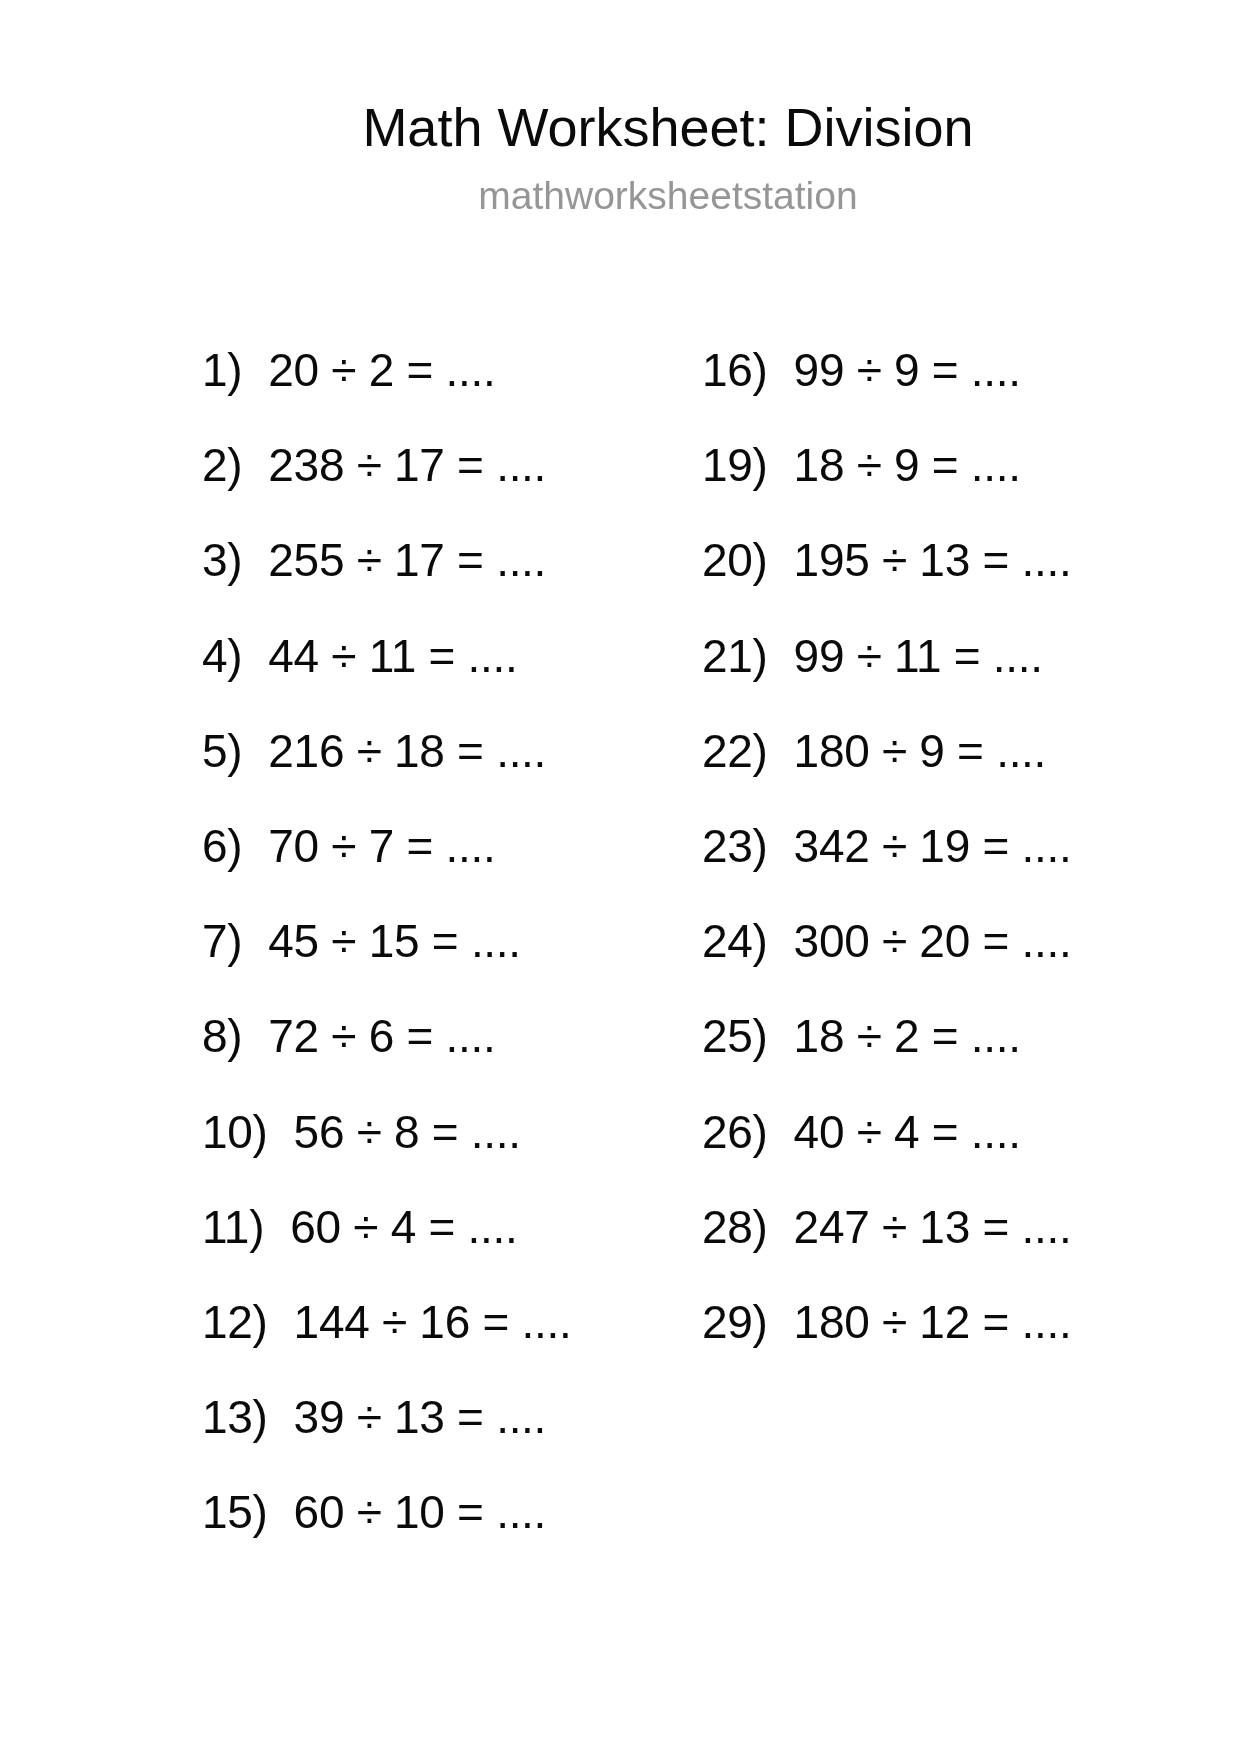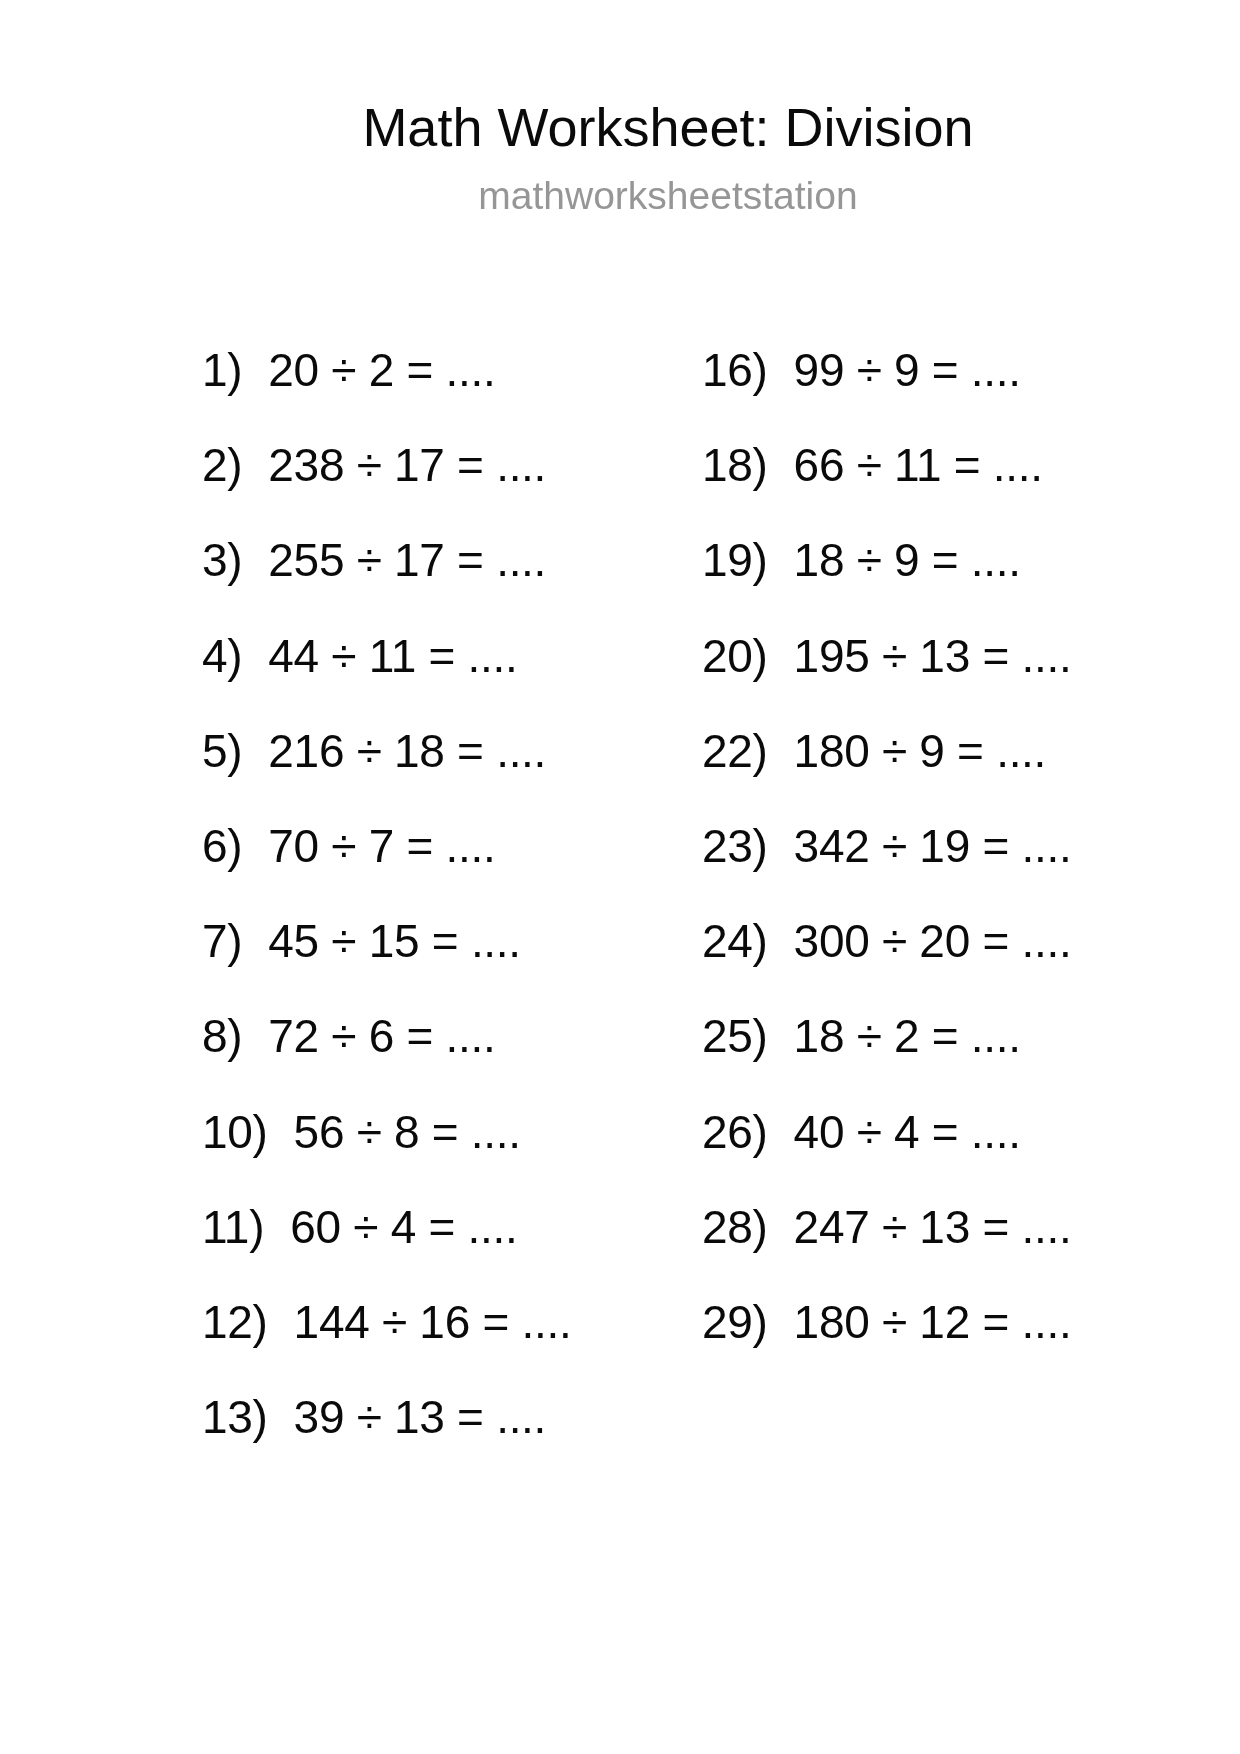--- a/index.html
+++ b/index.html
@@ -89,26 +89,27 @@
         <div class="problem-row"><span class="problem-number">3)</span><span class="problem-expression">255 ÷ 17 = ....</span></div>
         <div class="problem-row"><span class="problem-number">4)</span><span class="problem-expression">44 ÷ 11 = ....</span></div>
         <div class="problem-row"><span class="problem-number">5)</span><span class="problem-expression">216 ÷ 18 = ....</span></div>
         <div class="problem-row"><span class="problem-number">6)</span><span class="problem-expression">70 ÷ 7 = ....</span></div>
         <div class="problem-row"><span class="problem-number">7)</span><span class="problem-expression">45 ÷ 15 = ....</span></div>
         <div class="problem-row"><span class="problem-number">8)</span><span class="problem-expression">72 ÷ 6 = ....</span></div>
         <div class="problem-row"><span class="problem-number">10)</span><span class="problem-expression">56 ÷ 8 = ....</span></div>
         <div class="problem-row"><span class="problem-number">11)</span><span class="problem-expression">60 ÷ 4 = ....</span></div>
         <div class="problem-row"><span class="problem-number">12)</span><span class="problem-expression">144 ÷ 16 = ....</span></div>
         <div class="problem-row"><span class="problem-number">13)</span><span class="problem-expression">39 ÷ 13 = ....</span></div>
+        <div class="problem-row"><span class="problem-number">15)</span><span class="problem-expression">60 ÷ 10 = ....</span></div>
       </section>
     <section class="column column-right" id="col-right">
         <div class="problem-row"><span class="problem-number">16)</span><span class="problem-expression">99 ÷ 9 = ....</span></div>
-        <div class="problem-row"><span class="problem-number">18)</span><span class="problem-expression">66 ÷ 11 = ....</span></div>
         <div class="problem-row"><span class="problem-number">19)</span><span class="problem-expression">18 ÷ 9 = ....</span></div>
         <div class="problem-row"><span class="problem-number">20)</span><span class="problem-expression">195 ÷ 13 = ....</span></div>
+        <div class="problem-row"><span class="problem-number">21)</span><span class="problem-expression">99 ÷ 11 = ....</span></div>
         <div class="problem-row"><span class="problem-number">22)</span><span class="problem-expression">180 ÷ 9 = ....</span></div>
         <div class="problem-row"><span class="problem-number">23)</span><span class="problem-expression">342 ÷ 19 = ....</span></div>
         <div class="problem-row"><span class="problem-number">24)</span><span class="problem-expression">300 ÷ 20 = ....</span></div>
         <div class="problem-row"><span class="problem-number">25)</span><span class="problem-expression">18 ÷ 2 = ....</span></div>
         <div class="problem-row"><span class="problem-number">26)</span><span class="problem-expression">40 ÷ 4 = ....</span></div>
         <div class="problem-row"><span class="problem-number">28)</span><span class="problem-expression">247 ÷ 13 = ....</span></div>
         <div class="problem-row"><span class="problem-number">29)</span><span class="problem-expression">180 ÷ 12 = ....</span></div>
       </section>
   </main>
 </div>

